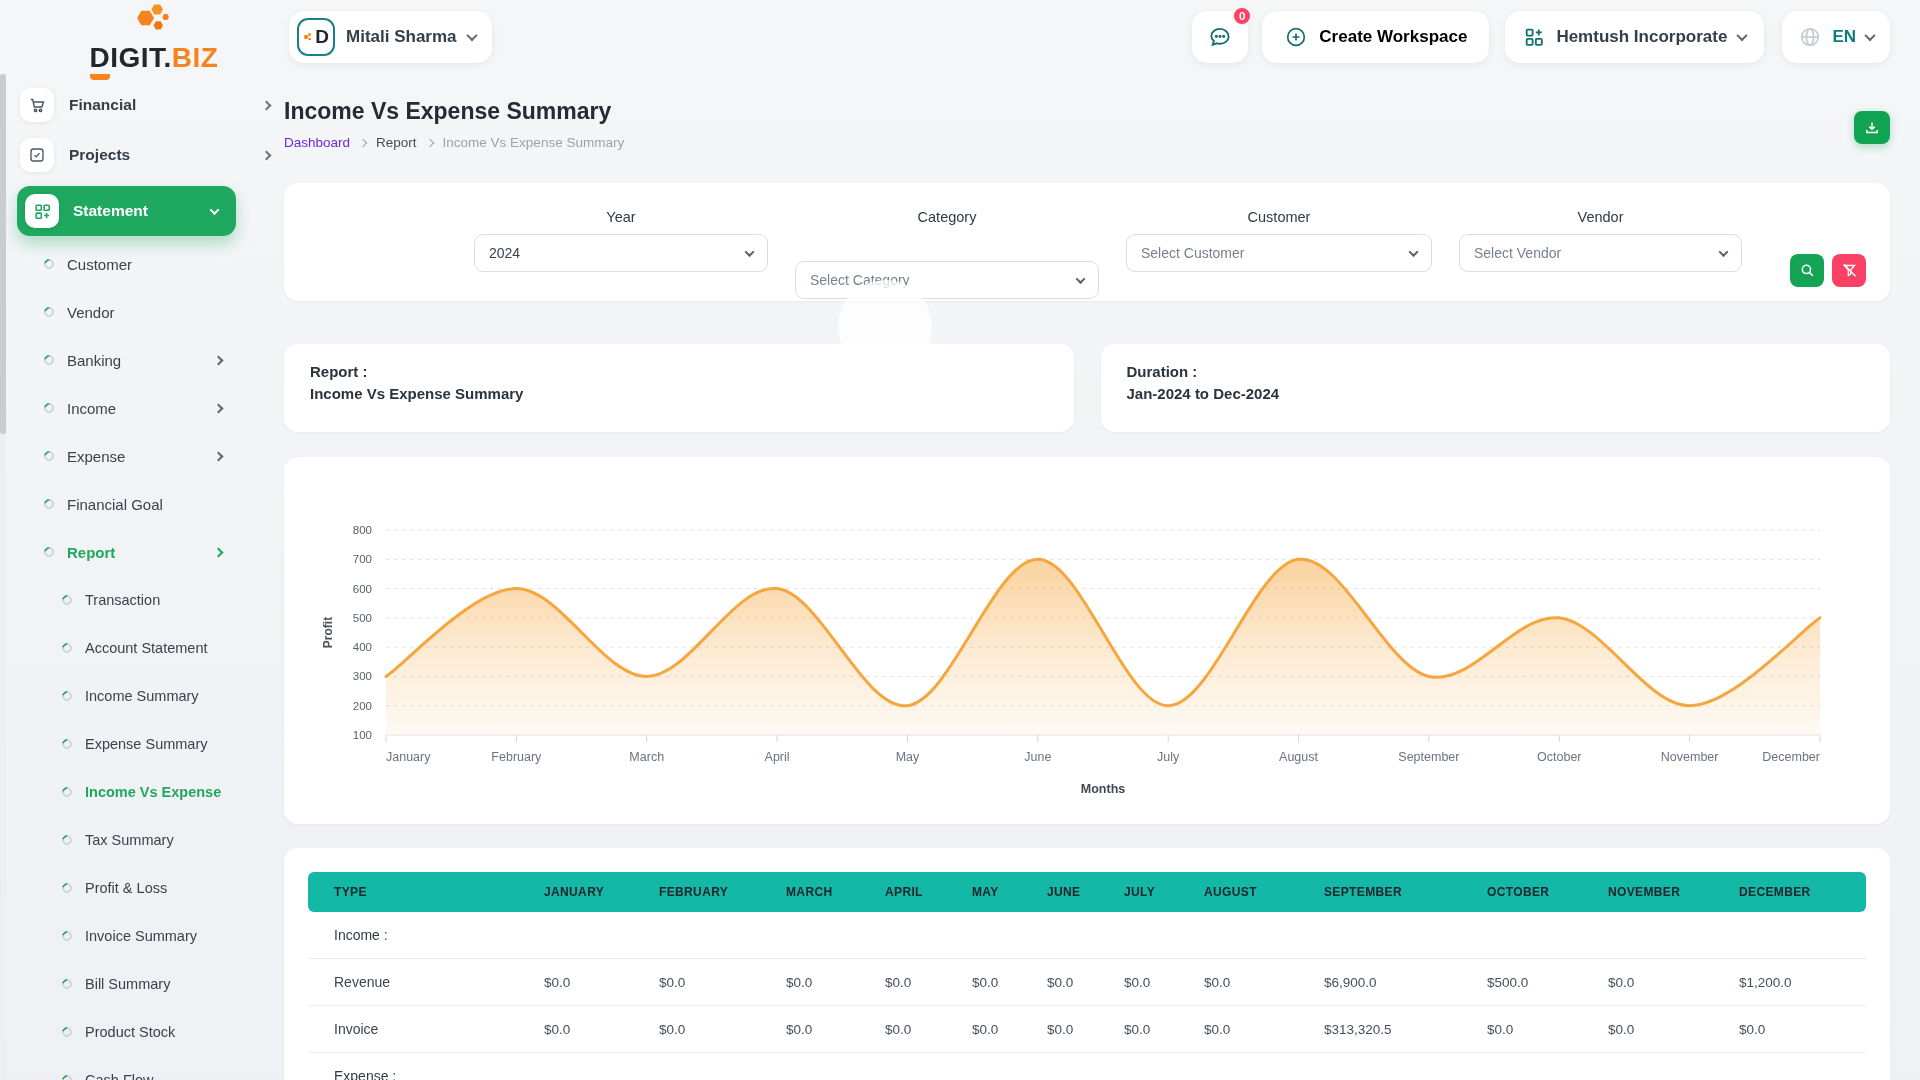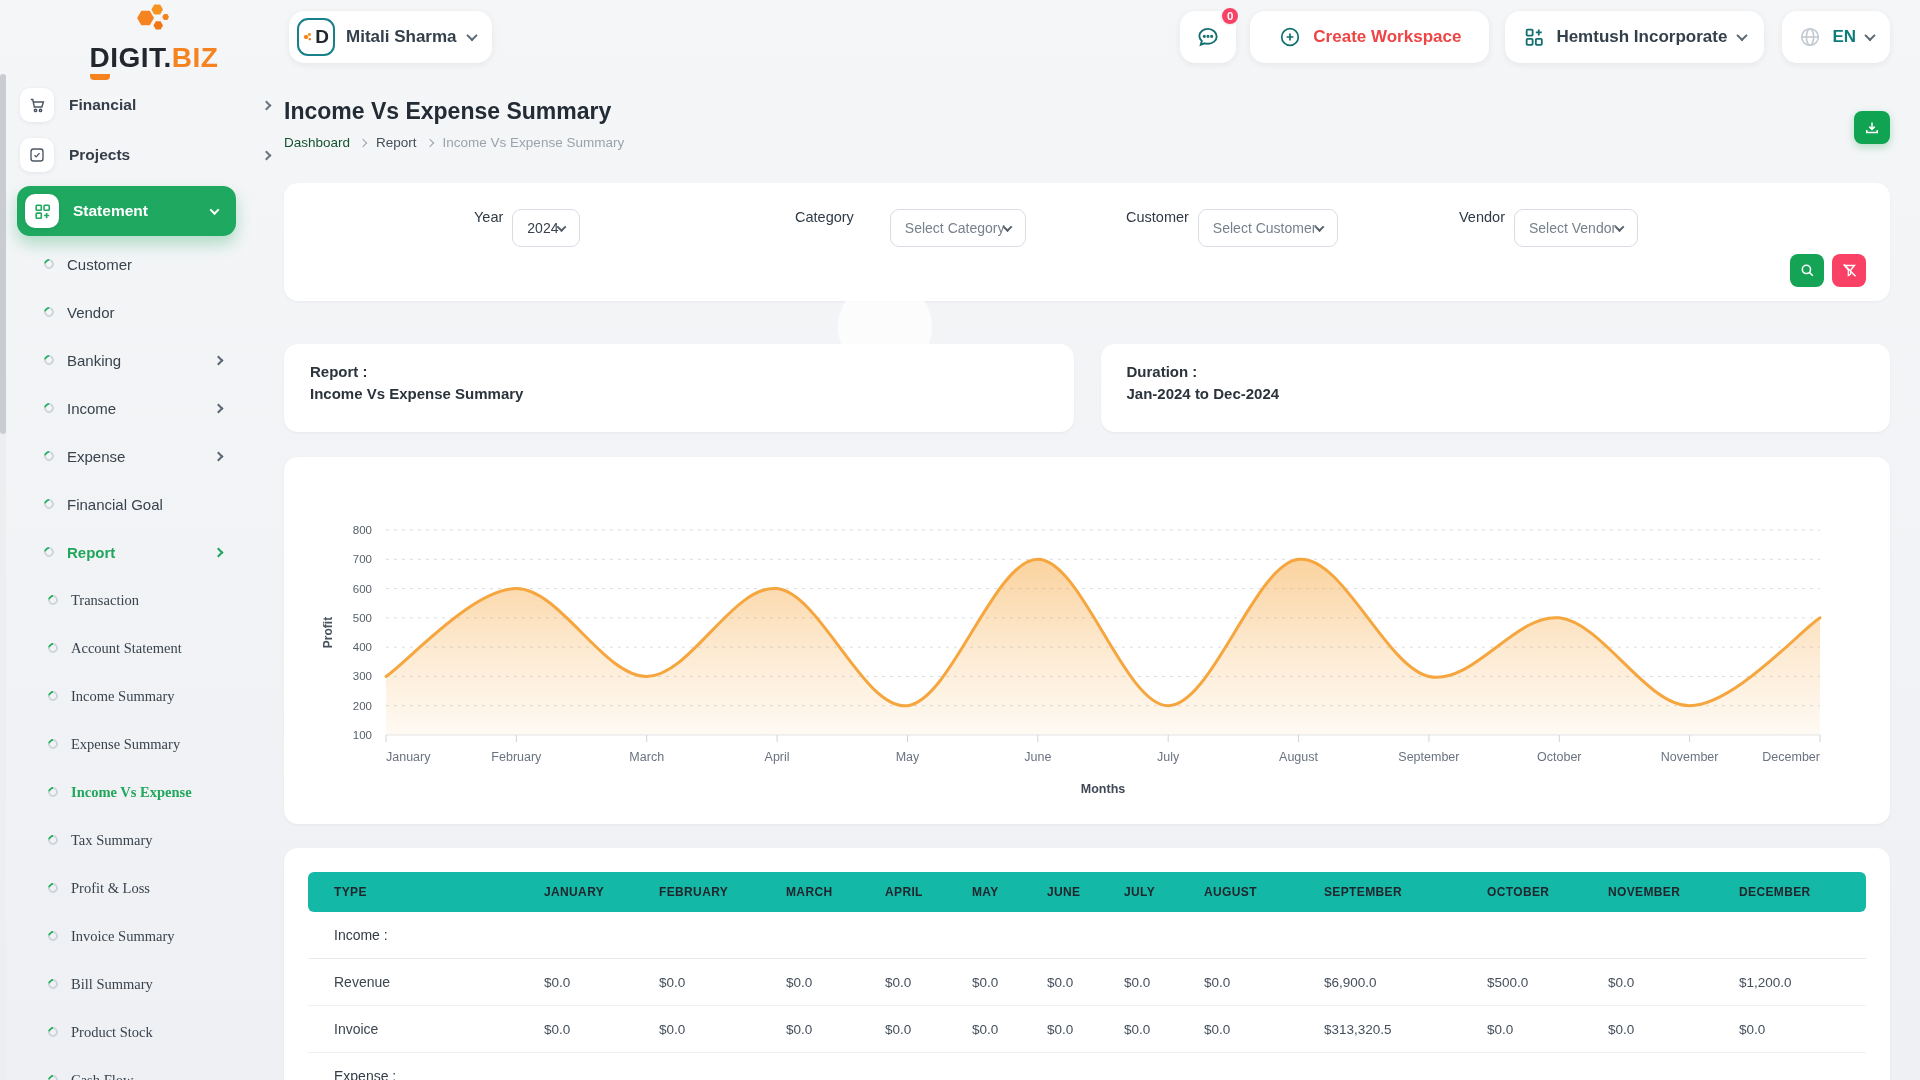--- a/index.html
+++ b/index.html
@@ -20,21 +20,21 @@
   .minilogo b { font-size:19px; color:#22262d; }
   .user-name { font-size:17px; font-weight:700; color:#33404c; }
   .chev { display:inline-block; width:8px; height:8px; border-right:2px solid #5c6873; border-bottom:2px solid #5c6873; }
   .chev.down { transform:rotate(45deg) translate(-1px,-1px); }
   .chev.right { transform:rotate(-45deg); }
   .topbar .spacer { flex:1; }
   .chat-pill { width:56px; justify-content:center; position:relative; margin-right:14px; }
   .badge { position:absolute; top:-5px; right:-4px; min-width:20px; height:20px; border-radius:10px;
            background:#F94166; color:#fff; font-size:11.5px; font-weight:700; display:flex; align-items:center;
            justify-content:center; padding:0 5px; border:2px solid #f3f4f6; }
-  .cw-pill { padding:0 28px; gap:11px; margin-right:16px; font-size:17px; font-weight:600; color:#ef4444; }
+  .cw-pill { padding:0 22px; gap:11px; margin-right:16px; font-size:17px; font-weight:600; color:#000000; }
   .ws-pill { padding:0 18px; gap:11px; margin-right:18px; font-size:17px; font-weight:600; color:#333f4b; }
   .lang-pill { padding:0 16px; gap:10px; margin-right:30px; }
   .lang-pill .lang { font-size:17px; font-weight:700; color:#0E7C7C; }
 
   
   .sidebar { position:absolute; top:74px; left:0; width:284px; bottom:0; overflow:hidden; }
   .sb-track { position:absolute; left:0; top:0; width:6px; bottom:0; background:#eceef0; border-radius:3px; }
   .sb-thumb { position:absolute; left:0; top:0; width:6px; height:360px; background:#c9cdd2; border-radius:3px; }
   .logo-frag { position:absolute; left:90px; top:-8px; width:20px; height:14px; background:#F5831F; border-radius:4px; }
   .side-item { height:50px; margin:0 14px 0 20px; display:flex; align-items:center; gap:15px; cursor:pointer; }
@@ -43,45 +43,45 @@
               display:flex; align-items:center; justify-content:center; flex-shrink:0; }
   .side-item .lbl { font-size:15.5px; font-weight:600; color:#333e49; flex:1; }
   .side-item .chev, .active-pill .chev { border-color:#6a7682; width:7px; height:7px; }
   .active-pill { margin:6px 48px 0 17px; height:50px; background:#1FA85F; border-radius:13px;
                  box-shadow:0 8px 16px rgba(31,168,95,.32); display:flex; align-items:center; gap:14px;
                  padding:0 18px 0 8px; cursor:pointer; width:219px; }
   .active-pill .lbl { font-size:15.5px; font-weight:700; color:#fff; flex:1; }
   .active-pill .chev { border-color:#fff; }
   .sub-list { margin-top:4px; }
   .sub-item { height:48px; display:flex; align-items:center; gap:13px; padding-left:44px; padding-right:62px; cursor:pointer; }
-  .sub-item.lv2 { padding-left:48px;font-family:Liberation Serif, serif; }
+  .sub-item.lv2 { padding-left:62px; }
   .ring { width:10px; height:10px; border-radius:50%; border:2.5px solid #ccd4da; border-top-color:#27ae60;
           transform:rotate(-40deg); flex-shrink:0; }
   .sub-item .lbl { font-size:15px; font-weight:500; color:#39434e; flex:1; }
   .sub-item.lv2 .lbl { font-size:14.5px; }
   .sub-item.active .lbl { color:#21A75D; font-weight:600; }
   .sub-item .chev { width:7px; height:7px; }
   .sub-item.active .chev { border-color:#21A75D; }
 
   
   .main { position:absolute; top:74px; left:284px; right:0; bottom:0; padding-right:30px; }
   .page-title { margin-top:24px; font-size:23px; font-weight:700; color:#232b35; }
   .crumbs { margin-top:10px; display:flex; align-items:center; gap:10px; font-size:13.5px; }
-  .crumbs .link { color:#14532d; cursor:pointer; }
+  .crumbs .link { color:#6d28d9; cursor:pointer; }
   .crumbs .mid { color:#434e59; cursor:pointer; }
   .crumbs .cur { color:#9aa3ac; }
   .crumbs .sep { width:6px; height:6px; border-right:1.6px solid #9aa3ac; border-bottom:1.6px solid #9aa3ac;
                  transform:rotate(-45deg); }
   .dl-btn { position:absolute; top:37px; right:30px; width:36px; height:33px; background:#10A352; border:none;
             border-radius:8px; display:flex; align-items:center; justify-content:center; cursor:pointer;
             box-shadow:0 3px 8px rgba(16,163,82,.3); }
   .card { background:#fff; border-radius:14px; box-shadow:0 1px 3px rgba(20,30,50,.05); }
   .filter-card { margin-top:33px; height:118px; display:flex; align-items:flex-start;
                  padding:26px 24px 0 190px; gap:27px; position:relative; }
-  .f-field { display:flex; flex-direction:row; gap:9px;text-align:center; }
+  .f-field { display:flex; flex-direction:column; gap:9px;text-align:center; }
   .f-label { font-size:14.5px; color:#2f3a46; }
   .f-select { height:38px; border:1px solid #d9dde3; border-radius:9px; display:flex; align-items:center;
               justify-content:space-between; padding:0 14px; cursor:pointer; background:#fff; }
   .f-select .val { font-size:14px; color:#39424e; }
   .f-select .val.ph { color:#77818d; }
   .f-select .chev { width:7px; height:7px; border-color:#55606b; }
   .f-btns { margin-left:auto; display:flex; gap:8px; align-self:flex-end; margin-bottom:14px; }
   .sq-btn { width:34px; height:33px; border:none; border-radius:8px; display:flex; align-items:center;
             justify-content:center; cursor:pointer; }
   .sq-btn.green { background:#15A356; }

